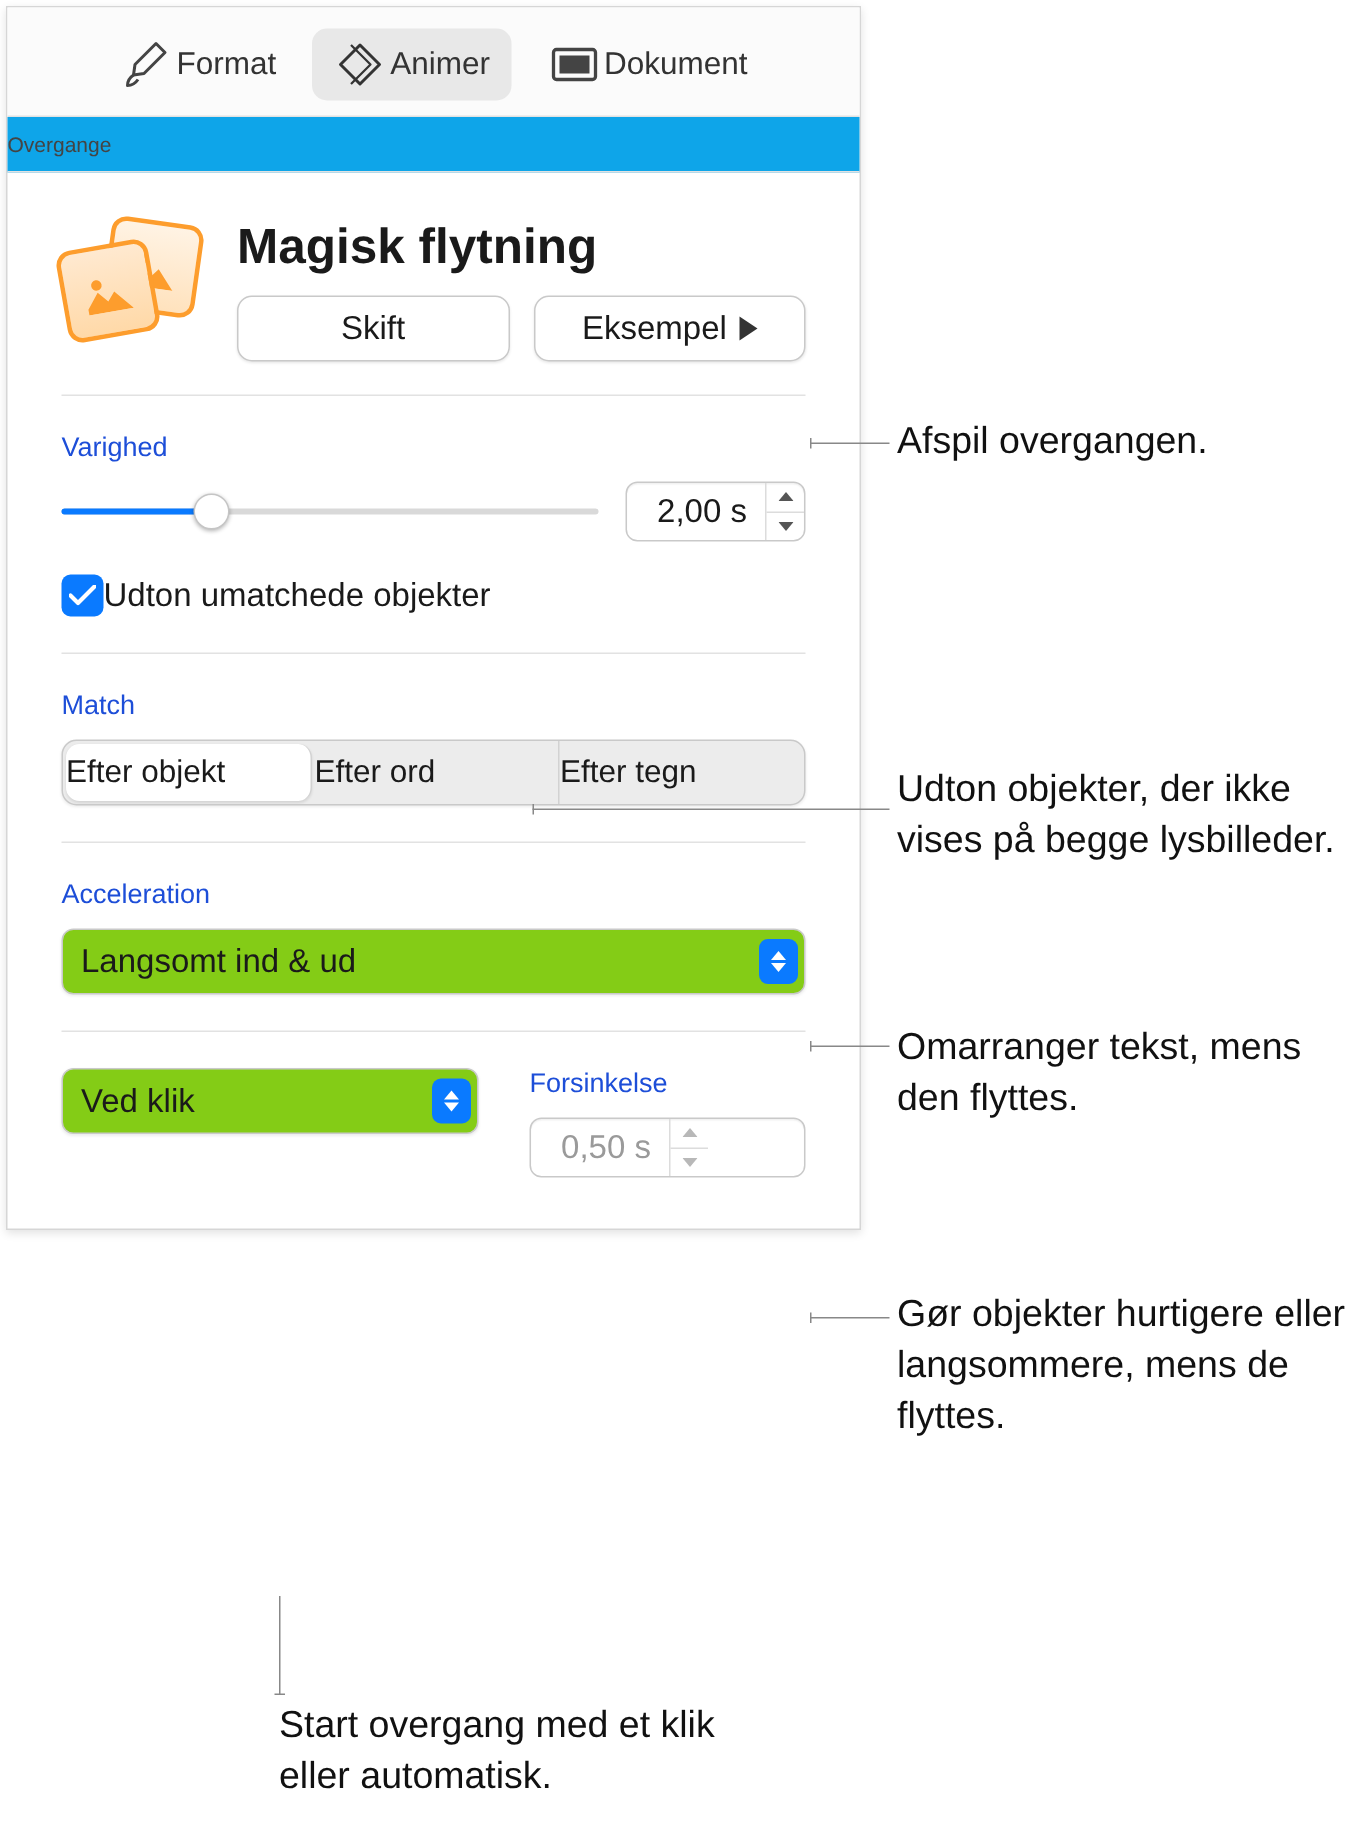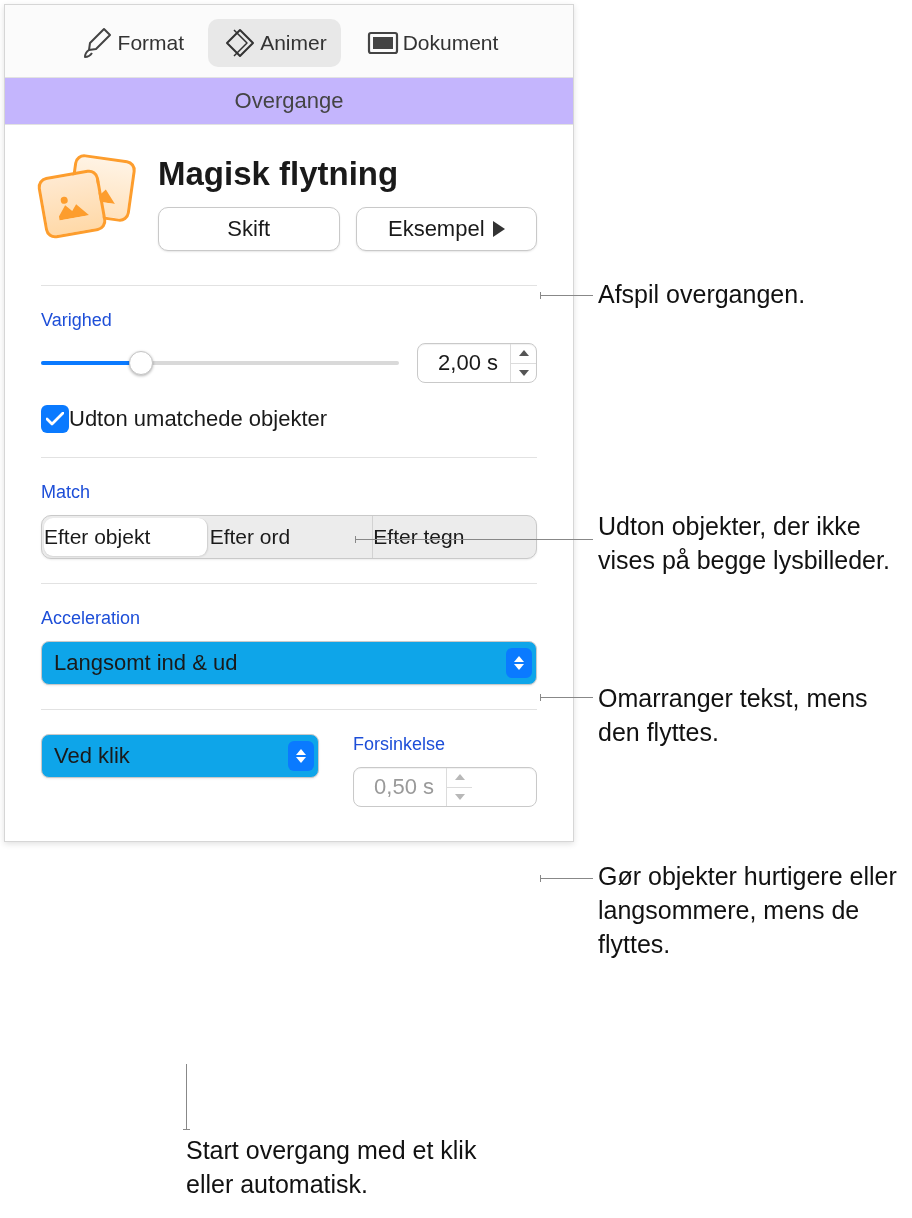--- a/index.html
+++ b/index.html
@@ -37,33 +37,32 @@
     gap: 2px;
     padding: 6px 14px;
     border-radius: 10px;
     cursor: pointer;
   }
   .tool-tab.active { background: #e8e8e8; }
   .tool-tab .lbl { font-size: 21px; color: #333; }
   .tool-tab svg { width: 36px; height: 36px; }
   .section-title-bar {
     padding: 10px 0 10px 0;
-    text-align: center;
-    font-size: 22px;
+    font-size: 14px;
     color: #444;
     border-bottom: 1px solid #e2e2e2;
-    background: #c4b5fd;
+    background: #0ea5e9;
     font-weight: 500;
   }
   .content { padding: 30px 36px 34px; }
   .row-head {
     display: flex;
     align-items: flex-start;
     gap: 22px;
-    padding-bottom: 34px;
+    padding-bottom: 22px;
     border-bottom: 1px solid #e2e2e2;
   }
   .thumb {
     width: 95px; height: 95px; flex: none;
     position: relative;
   }
   .thumb .card {
     position: absolute;
     width: 62px; height: 62px;
     border: 3px solid #fd9d2d;
@@ -120,21 +119,21 @@
   .checkbox svg{width:18px;height:14px;}
   .seg{
     display:flex;border:1px solid #c9c9c9;border-radius:10px;overflow:hidden;
     box-shadow:0 1px 2px rgba(0,0,0,0.08);background:#ececec;height:44px;
   }
   .seg-btn{flex:1;display:flex;align-items:center;justify-content:flex-start;font-size:21px;cursor:pointer;border-right:1px solid #d2d2d2;}
   .seg-btn:last-child{border-right:none;}
   .seg-btn.on{background:#fff;box-shadow:0 1px 2px rgba(0,0,0,0.1);border-radius:9px;margin:2px;}
   .popup{
     display:flex;align-items:center;justify-content:space-between;
-    border:1px solid #c9c9c9;border-radius:8px;background:#0ea5e9;
+    border:1px solid #c9c9c9;border-radius:8px;background:#84cc16;
     box-shadow:0 1px 2px rgba(0,0,0,0.08);height:44px;padding:0 4px 0 12px;
     cursor:pointer;font-size:22px;
   }
   .popup .arrows{
     width:26px;height:30px;border-radius:6px;background:#0a7aff;
     display:flex;flex-direction:column;align-items:center;justify-content:center;gap:2px;
   }
   .popup .arrows div{width:0;height:0;}
   .popup .arrows .up{border-left:5px solid transparent;border-right:5px solid transparent;border-bottom:6px solid #fff;}
   .popup .arrows .dn{border-left:5px solid transparent;border-right:5px solid transparent;border-top:6px solid #fff;}

